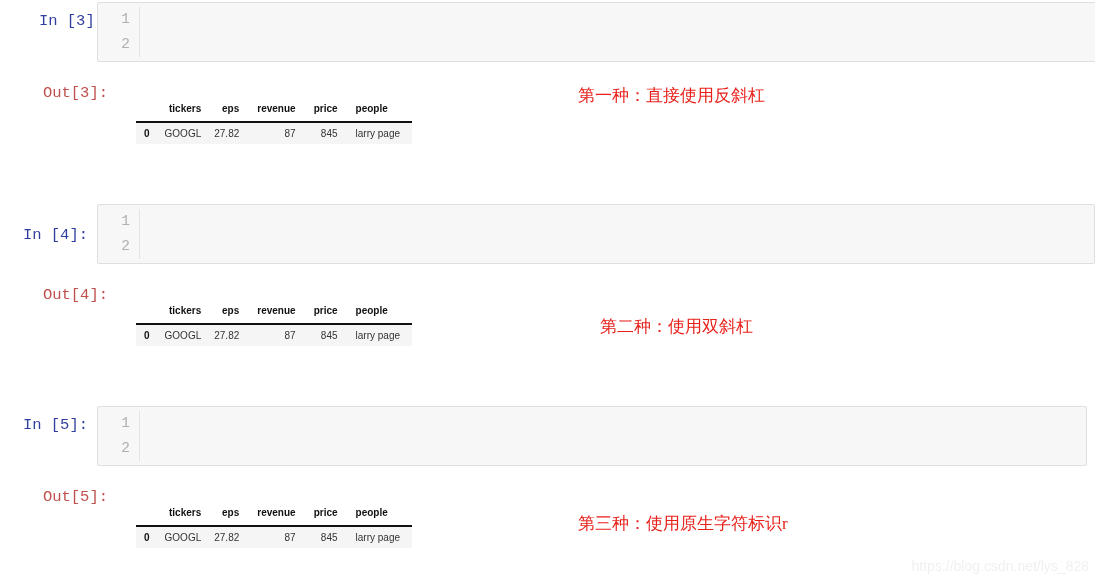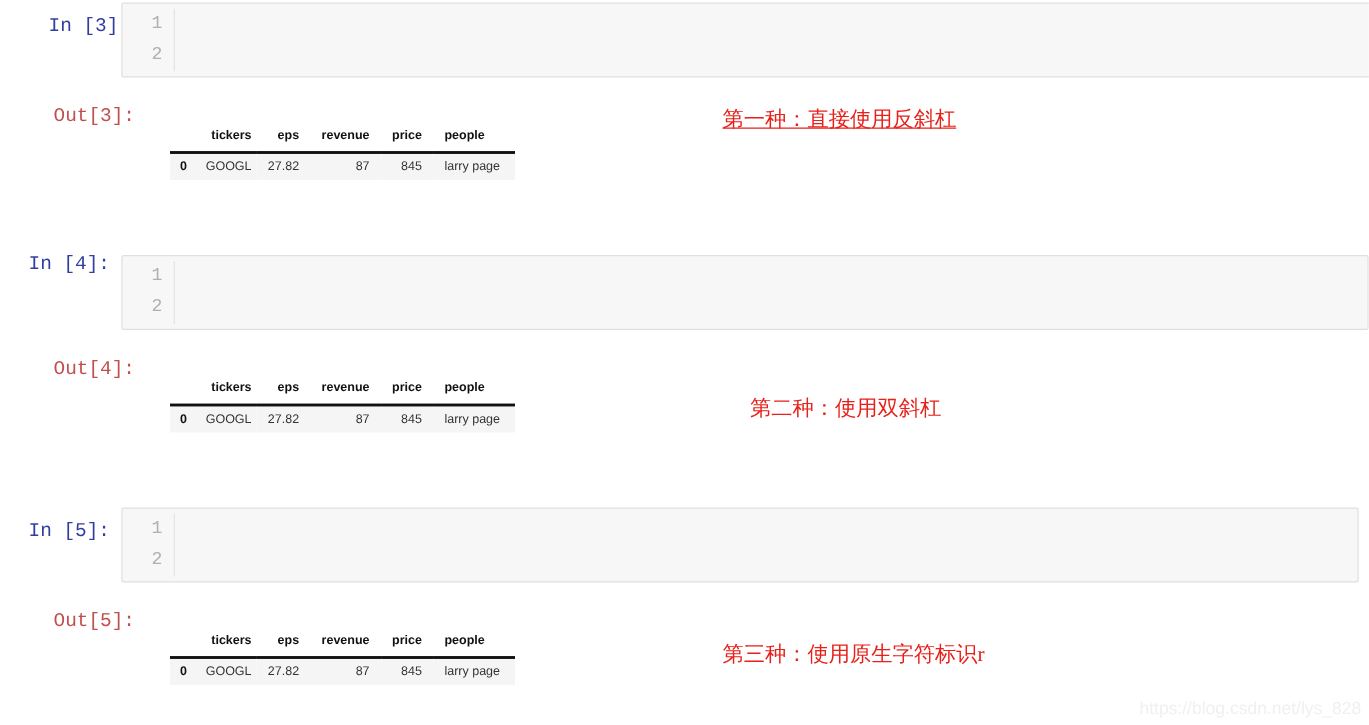--- a/index.html
+++ b/index.html
@@ -180,26 +180,26 @@
           <td class="col-tickers">GOOGL</td>
           <td>27.82</td>
           <td>87</td>
           <td>845</td>
           <td class="col-people">larry page</td>
         </tr>
       </tbody>
     </table>
   </div>
 
-  <div class="annotation" style="left:578px; top:84px;text-decoration:underline;">第一种：直接使用反斜杠</div>
+  <div class="annotation" style="left:578px; top:84px;">第一种：直接使用反斜杠</div>
 </div>
 
 <div class="cell" style="top:202px;">
 
-  <div class="prompt prompt-in" style="top:0;text-align:right;">In [4]:</div>
+  <div class="prompt prompt-in" style="top:24px;text-align:right;">In [4]:</div>
 
   <div class="input-area" style="top:2px; width:998px; height:60px;">
     <div class="gutter">
       <div>1</div>
       <div>2</div>
     </div>
     <div class="code-lines">
       
       
     </div>

